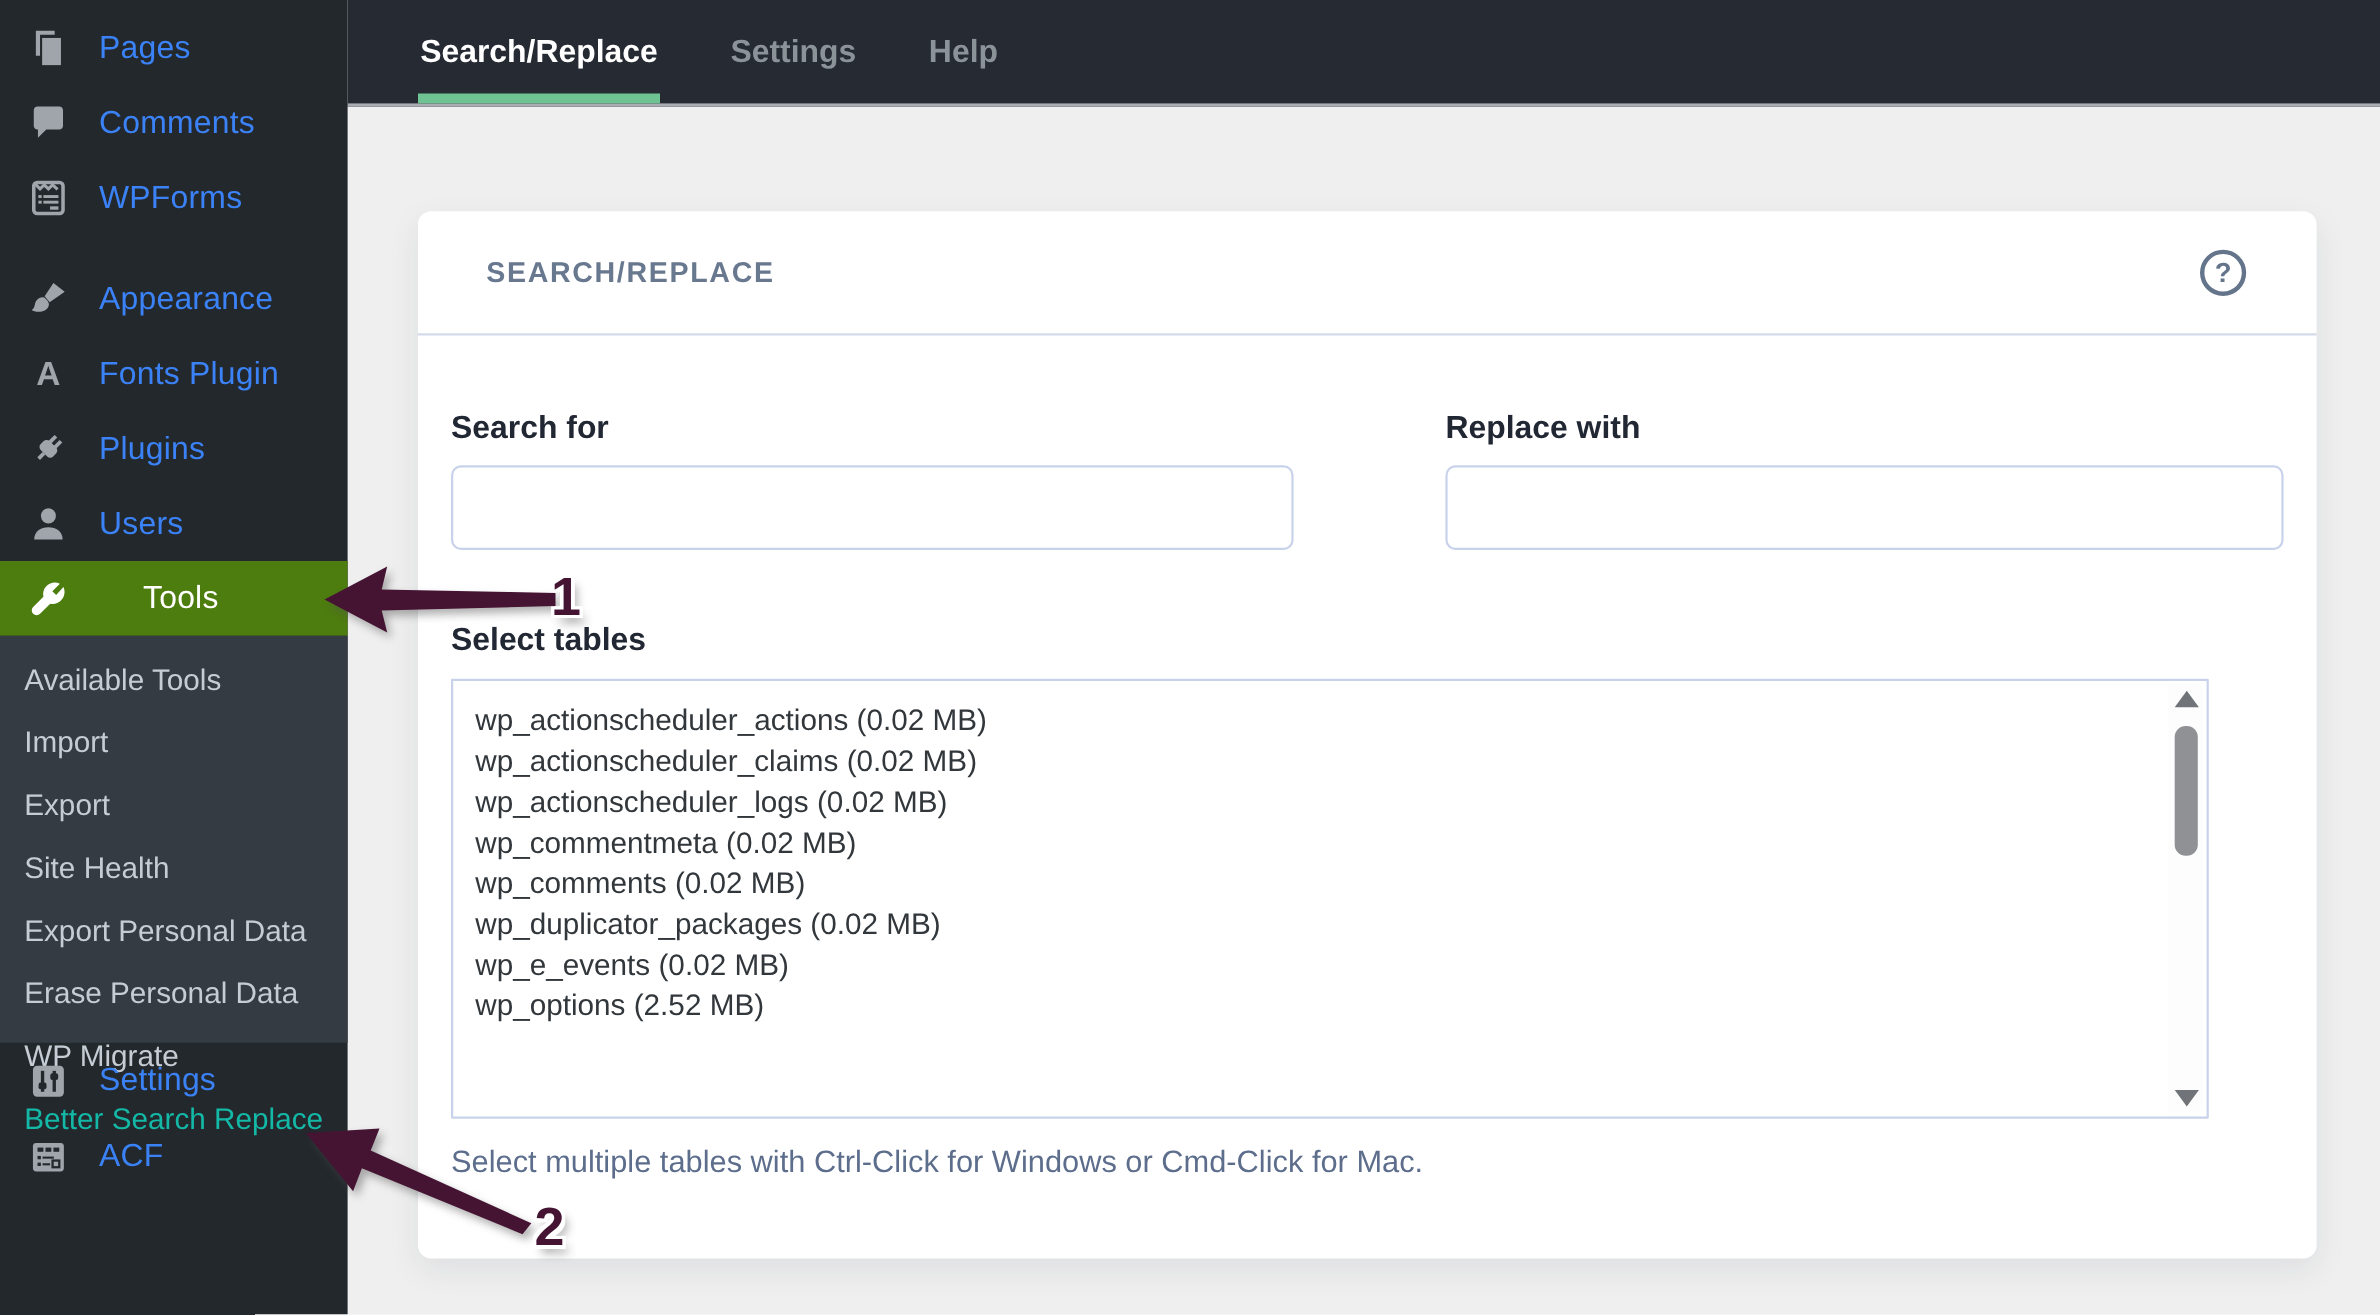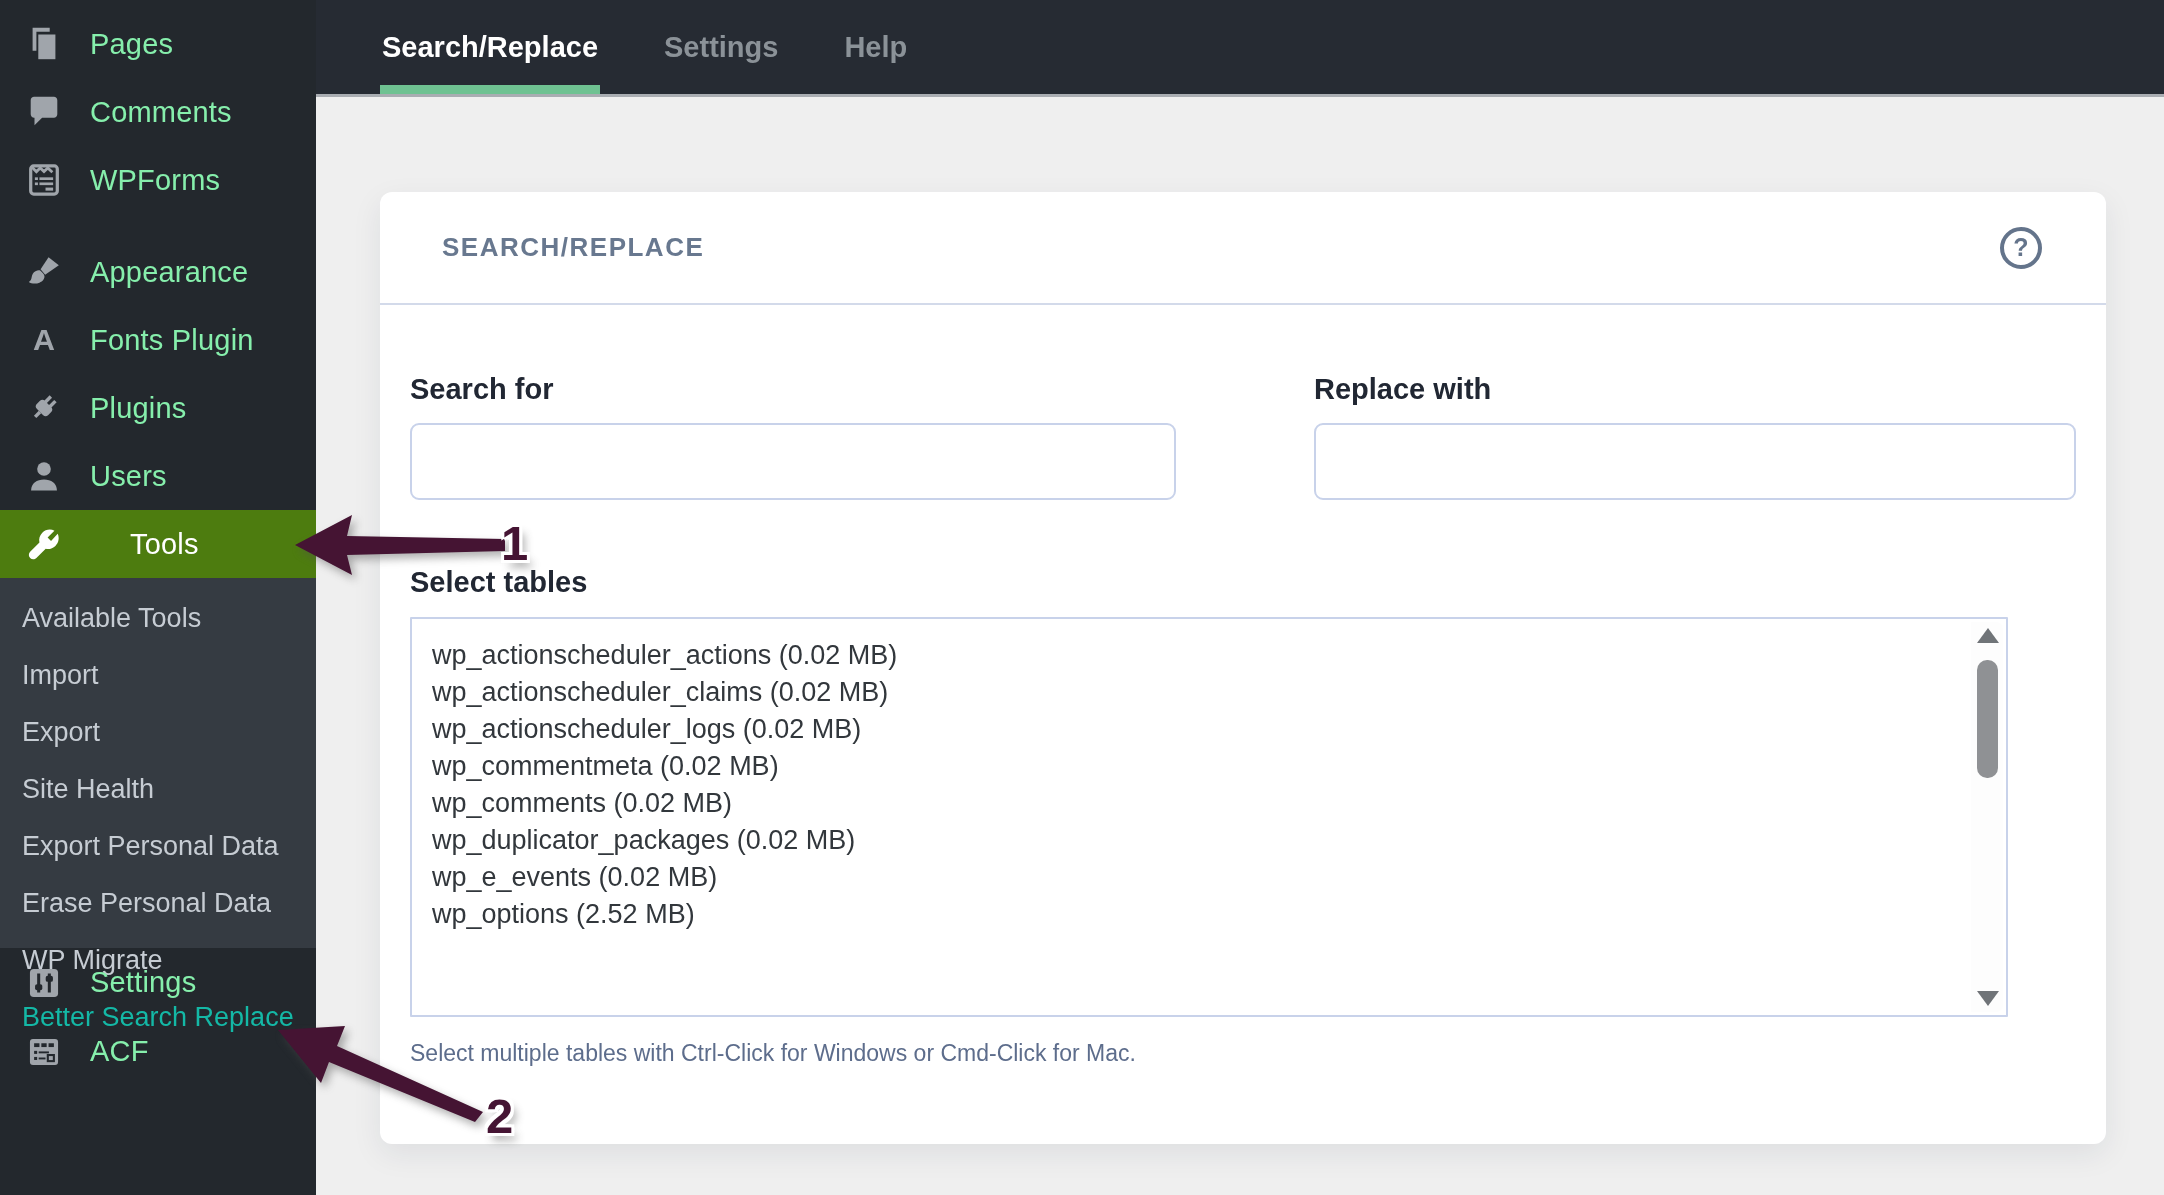--- a/index.html
+++ b/index.html
@@ -14,21 +14,21 @@
   .sidebar {
     position: absolute; left: 0; top: 0; width: 316px; height: 1195px;
     background: #23282d; z-index: 2;
   }
   .menu-top { padding-top: 10px; }
   .menu-item {
     height: 68px; display: flex; align-items: center;
     padding-left: 22px; cursor: pointer;
   }
   .menu-item .mi { width: 44px; height: 44px; display: flex; align-items: center; justify-content: center; flex: 0 0 44px; }
-  .menu-item .ml { margin-left: 24px; font-size: 29px; color: #86efac; letter-spacing: .2px; }
+  .menu-item .ml { margin-left: 24px; font-size: 29px; color: #3b82f6; letter-spacing: .2px; }
   .menu-gap { height: 24px; }
   .menu-item.active { background: #4d7c0f; gap: 40px; }
   .menu-item.active .ml { color: #ffffff; }
 
   .submenu {
     background: #353b42; height: 370px; padding-top: 12px;
   }
   .submenu-item {
     height: 57px; display: flex; align-items: center;
     padding-left: 22px; font-size: 27px; color: #c6ccd3; cursor: pointer;
@@ -100,21 +100,21 @@
   .sb-up, .sb-down {
     position: absolute; left: 6px; width: 0; height: 0; cursor: pointer;
     border-left: 11px solid transparent; border-right: 11px solid transparent;
   }
   .sb-up   { top: 6px;    border-bottom: 15px solid #707478; }
   .sb-down { bottom: 6px; border-top: 15px solid #707478; }
   .sb-thumb {
     position: absolute; left: 6px; top: 38px; width: 21px; height: 118px;
     background: #8f9194; border-radius: 10px; cursor: grab;
   }
-  .note { margin-top: 23px; font-size: 23px; color: #5d6d8c; }
+  .note { margin-top: 23px; font-size: 28px; color: #5d6d8c; }
 
   
   .overlay {
     position: absolute; left: 0; top: 0; width: 2164px; height: 1195px;
     pointer-events: none; z-index: 5;
   }
   .overlay polygon { fill: #451433; }
   .step {
     position: absolute; z-index: 6; font-size: 49px; font-weight: 800; color: #451433;
     text-shadow:

